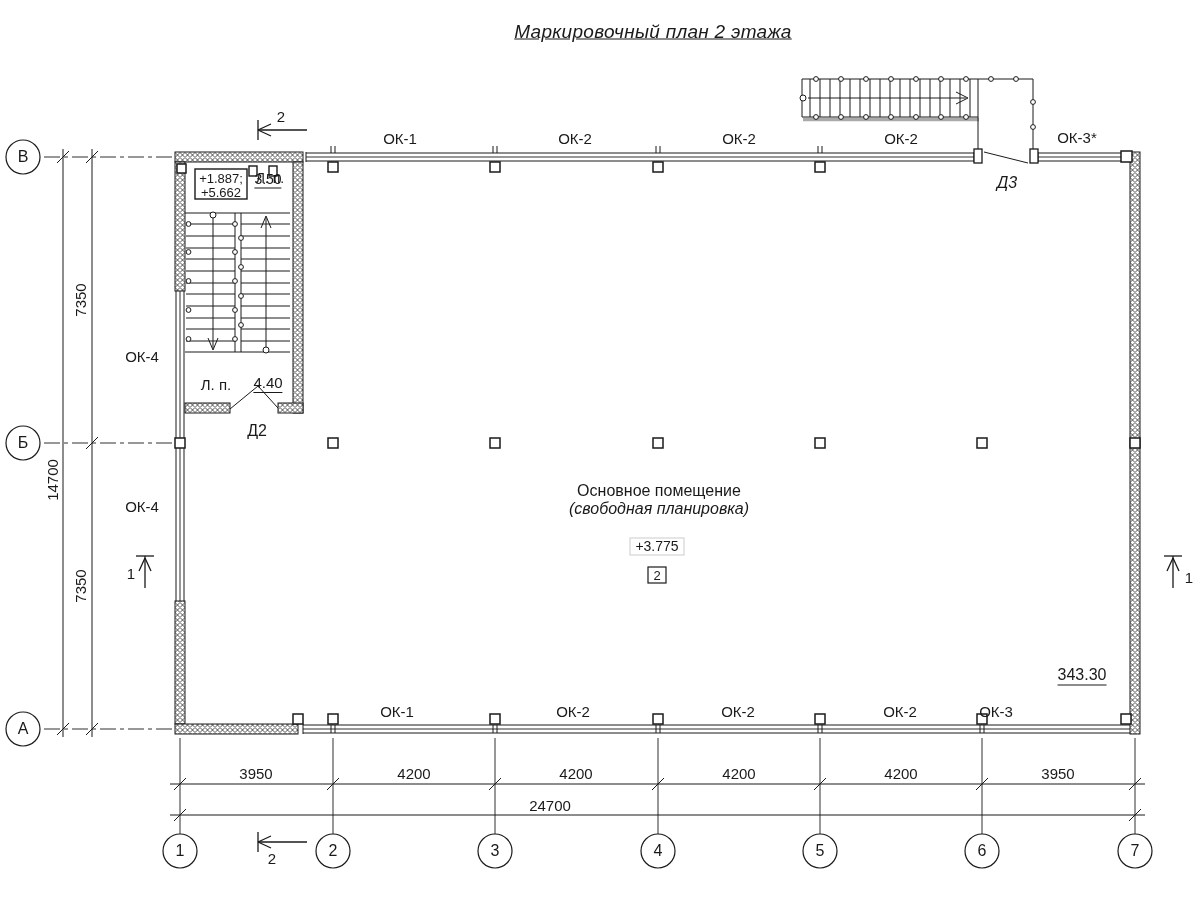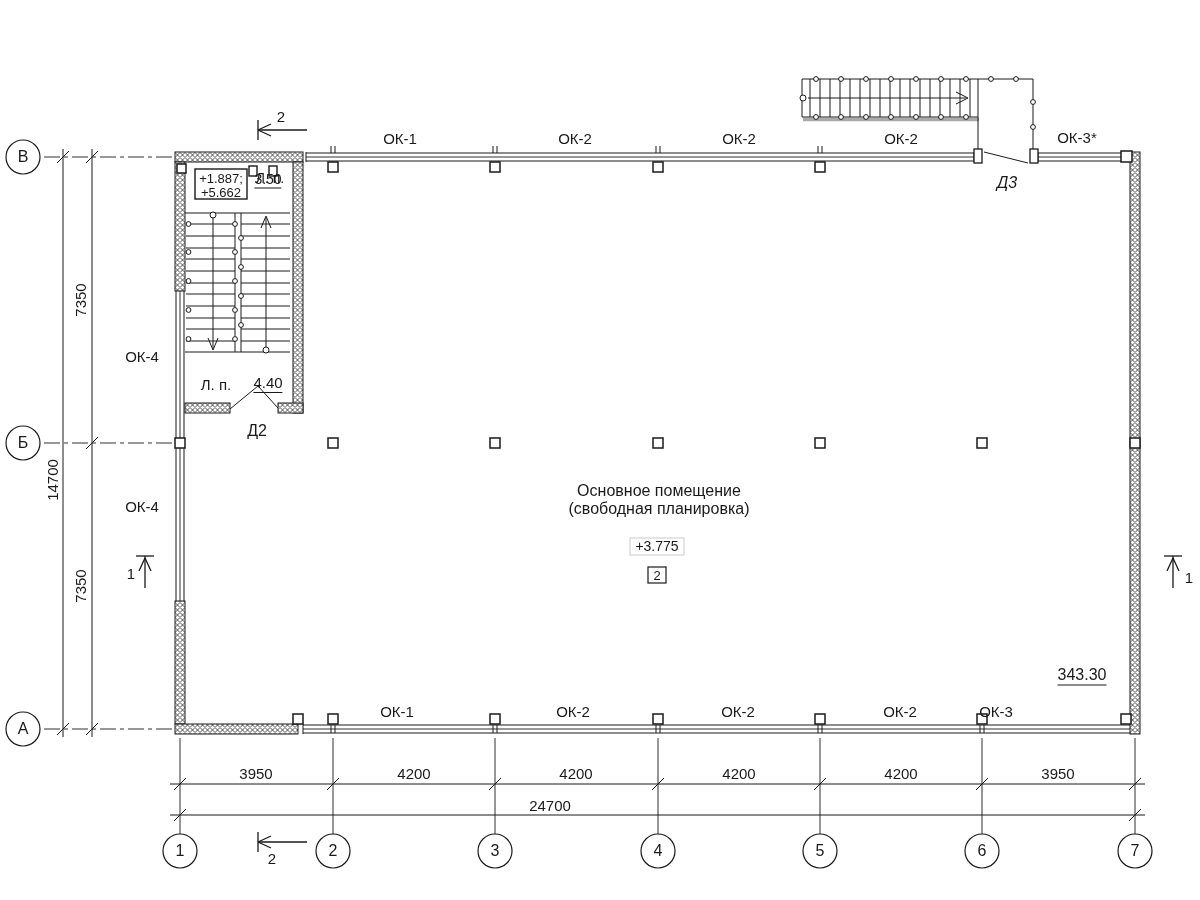--- a/index.html
+++ b/index.html
@@ -239,20 +239,21 @@
     <line x1="136" y1="556" x2="154" y2="556"></line>
         <line x1="145" y1="556" x2="145" y2="588"></line>
     <path d="M145,558 L139,571 M145,558 L151,571"></path>
 
     <line x1="1164" y1="556" x2="1182" y2="556"></line>
         <line x1="1173" y1="556" x2="1173" y2="588"></line>
     <path d="M1173,558 L1167,571 M1173,558 L1179,571"></path>
   </g>
 </svg>
 
+<div class="label title" style="left:653px;top:31px;">Маркировочный план 2 этажа</div>
 
 <div class="label big" style="left:23px;top:157px;">В</div>
 <div class="label big" style="left:23px;top:443px;">Б</div>
 <div class="label big" style="left:23px;top:729px;">А</div>
 
 <div class="label big" style="left:180px;top:851px;">1</div>
 <div class="label big" style="left:333px;top:851px;">2</div>
 <div class="label big" style="left:495px;top:851px;">3</div>
 <div class="label big" style="left:658px;top:851px;">4</div>
 <div class="label big" style="left:820px;top:851px;">5</div>
@@ -290,21 +291,21 @@
 <div class="label big" style="left:1007px;top:183px;font-style:italic;">Д3</div>
 
 <div class="label small" style="left:221px;top:178px;">+1.887;</div>
 <div class="label small" style="left:221px;top:192px;">+5.662</div>
 <div class="label mid" style="left:270px;top:178px;">Л. п.</div>
 <div class="label mid uline" style="left:268px;top:180px;">3.50</div>
 <div class="label" style="left:216px;top:384px;">Л. п.</div>
 <div class="label uline" style="left:268px;top:384px;">4.40</div>
 
 <div class="label big" style="left:659px;top:491px;">Основное помещение</div>
-<div class="label big" style="left:659px;top:509px;">(свободная планировка)</div>
+<div class="label big" style="left:659px;top:509px;font-style:italic;">(свободная планировка)</div>
 <div class="label mid" style="left:657px;top:546px;">+3.775</div>
 <div class="label small" style="left:657px;top:575px;">2</div>
 <div class="label big uline" style="left:1082px;top:676px;">343.30</div>
 
 <div class="label" style="left:281px;top:116px;">2</div>
 <div class="label" style="left:272px;top:858px;">2</div>
 <div class="label" style="left:131px;top:573px;">1</div>
 <div class="label" style="left:1189px;top:577px;">1</div>
 
 </div>

